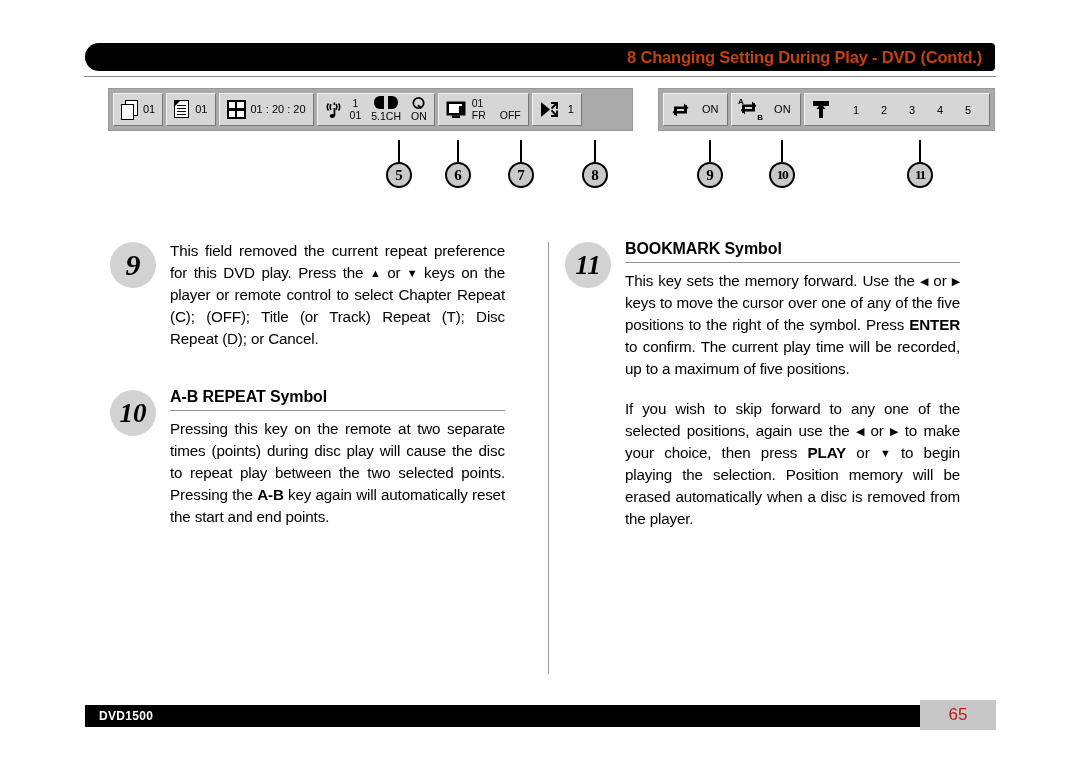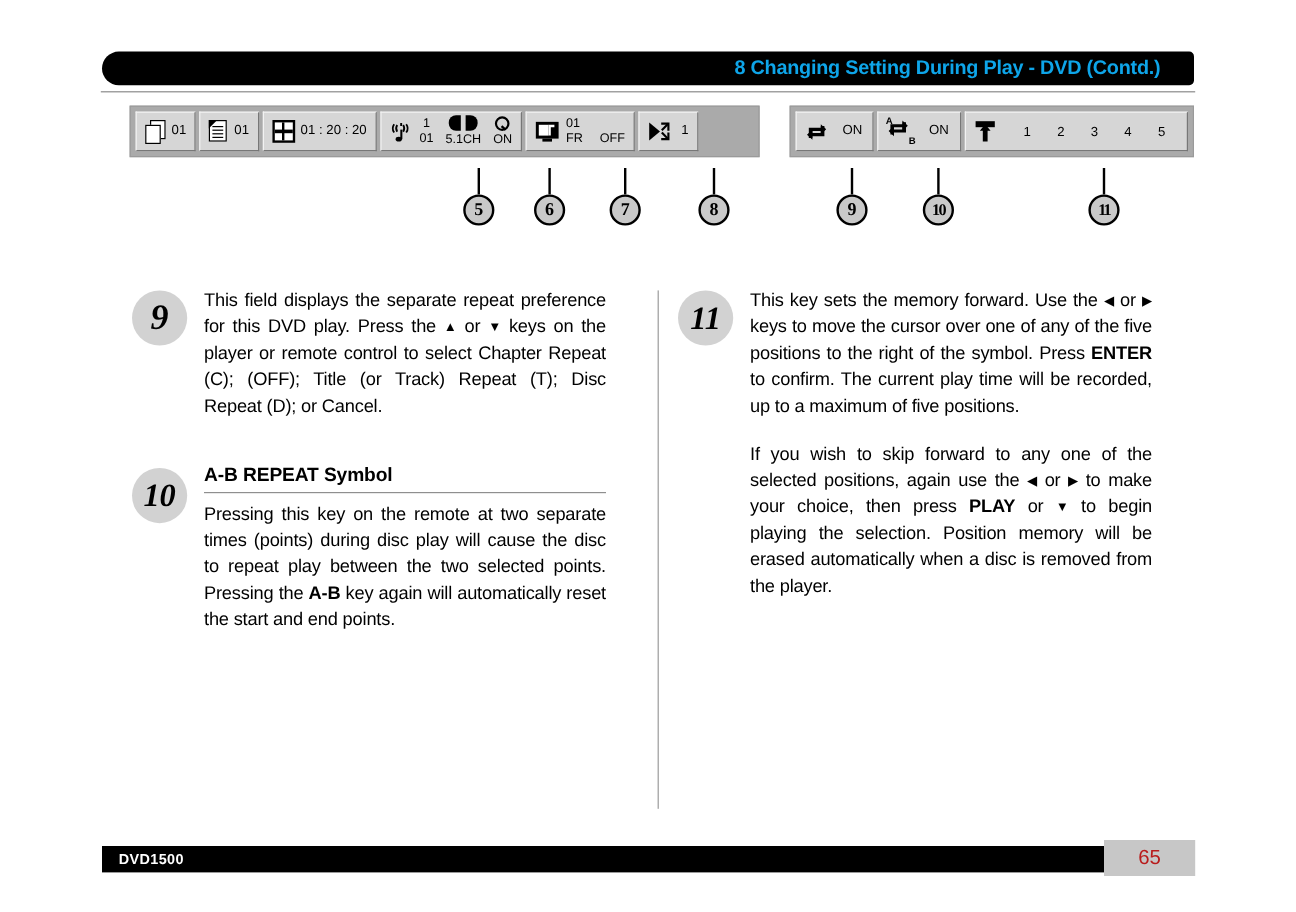--- a/index.html
+++ b/index.html
@@ -14,22 +14,22 @@
   .page{position:absolute;left:0;top:0;width:1080px;height:760px;}
 
   
   .header-bar{
     position:absolute;left:85px;top:43px;width:910px;height:28px;
     background:#000000;
     border-radius:14px 4px 4px 14px;
     display:flex;align-items:center;justify-content:flex-end;
   }
   .header-title{
-    color:#0ea5e9;font-size:16.5px;font-weight:bold;
-    letter-spacing:-0.2px;padding-right:28px;white-space:nowrap;
+    color:#c2410c;font-size:16.5px;font-weight:bold;
+    letter-spacing:-0.2px;padding-right:13px;white-space:nowrap;
   }
   .header-rule{
     position:absolute;left:84px;top:76px;width:912px;height:1px;background:#8a8a8a;
   }
 
   
   .osd-bar{
     position:absolute;
     background:#aaaaaa;
     border:1px solid #9a9a9a;
@@ -354,39 +354,40 @@
   <div class="callout two" style="left:769px;top:162px;">10</div>
   <div class="callout two" style="left:907px;top:162px;">11</div>
 
   <div class="divider"></div>
 
   <div class="col" id="col-left">
 
     <div class="sec">
       <div class="sec-badge">9</div>
       <div class="sec-body">
-        <p class="para"><span>This field displays the separate repeat preference for this DVD play. Press the </span><span class="arrow">▲</span><span> or </span><span class="arrow">▼</span><span> keys on the player or remote control to select Chapter Repeat (C); (OFF); Title (or Track) Repeat (T); Disc Repeat (D); or Cancel.</span></p>
+        <p class="para"><span>This field removed the current repeat preference for this DVD play. Press the </span><span class="arrow">▲</span><span> or </span><span class="arrow">▼</span><span> keys on the player or remote control to select Chapter Repeat (C); (OFF); Title (or Track) Repeat (T); Disc Repeat (D); or Cancel.</span></p>
       </div>
     </div>
 
     <div class="sec" style="margin-top:38px;">
       <div class="sec-badge wide">10</div>
       <div class="sec-body">
         <div class="sec-head">A-B REPEAT Symbol</div>
         <p class="para"><span>Pressing this key on the remote at two separate times (points) during disc play will cause the disc to repeat play between the two selected points. Pressing the </span><b>A-B</b><span> key again will automatically reset the start and end points.</span></p>
       </div>
     </div>
 
   </div>
 
   <div class="col" id="col-right">
 
     <div class="sec">
       <div class="sec-badge wide">11</div>
       <div class="sec-body">
+        <div class="sec-head">BOOKMARK Symbol</div>
         <p class="para"><span>This key sets the memory forward. Use the </span><span class="arrow">◀</span><span> or </span><span class="arrow">▶</span><span> keys to move the cursor over one of any of the five positions to the right of the symbol. Press </span><b>ENTER</b><span> to confirm. The current play time will be recorded, up to a maximum of five positions.</span></p>
         <p class="para" style="margin-top:18px;"><span>If you wish to skip forward to any one of the selected positions, again use the </span><span class="arrow">◀</span><span> or </span><span class="arrow">▶</span><span> to make your choice, then press </span><b>PLAY</b><span> or </span><span class="arrow">▼</span><span> to begin playing the selection. Position memory will be erased automatically when a disc is removed from the player.</span></p>
       </div>
     </div>
 
   </div>
 
   <div class="footer-bar">
     <span class="footer-label">DVD1500</span>
   </div>

